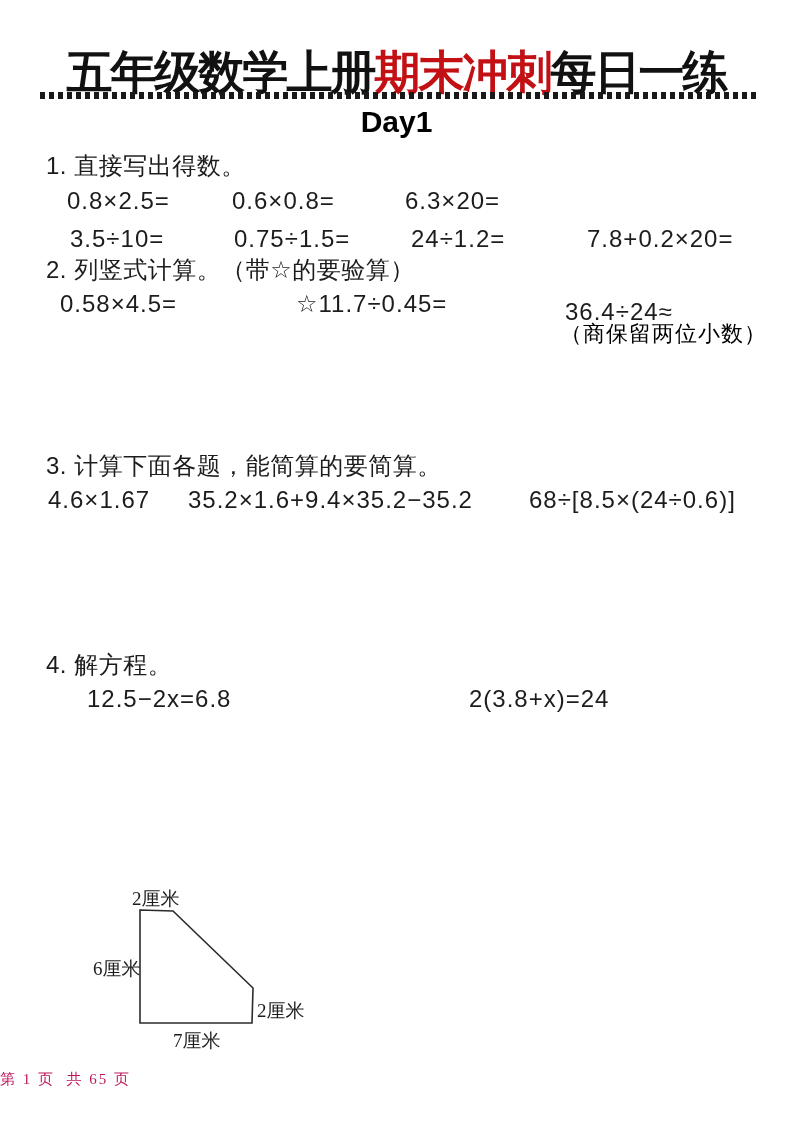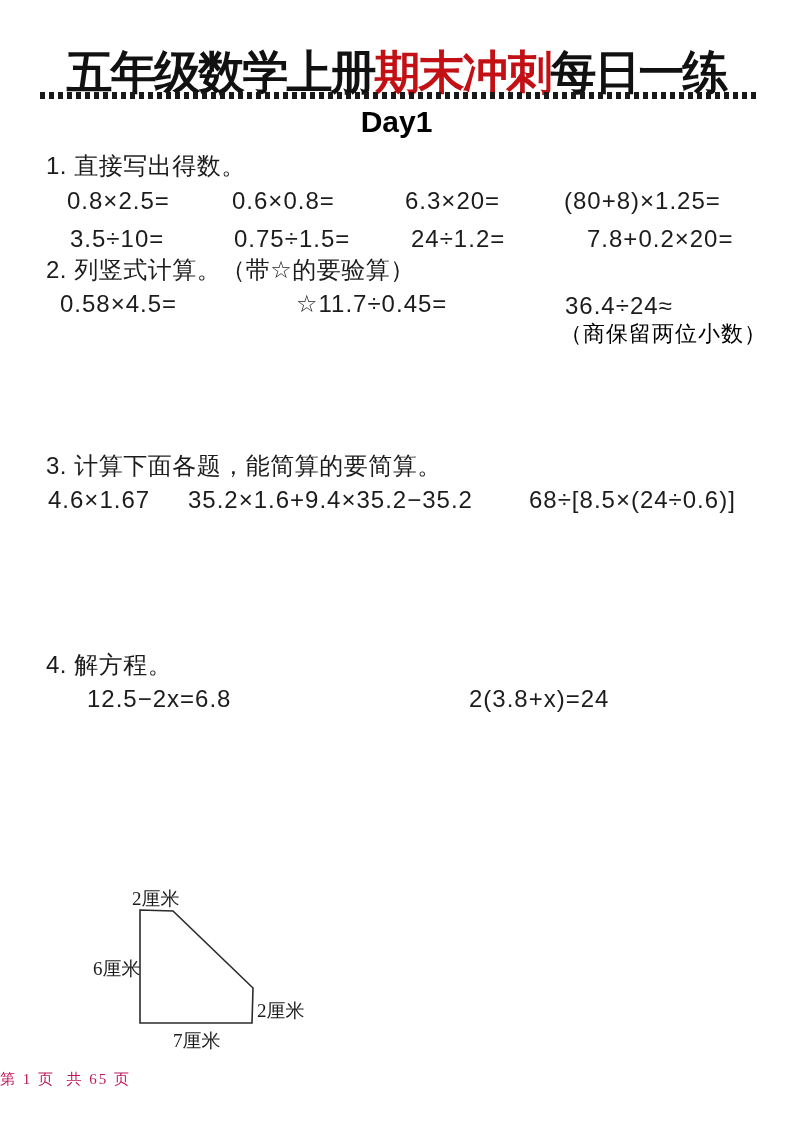--- a/index.html
+++ b/index.html
@@ -92,30 +92,29 @@
   <div class="abs title"><span>五年级数学上册</span><span class="red">期末冲刺</span><span>每日一练</span></div>
 
   <div class="abs dotted"></div>
 
   <div class="abs day">Day1</div>
 
   <div class="abs h" style="left:46px; top:153px;">1. 直接写出得数。</div>
   <div class="abs expr" style="left:67px;  top:188px;">0.8×2.5=</div>
   <div class="abs expr" style="left:232px; top:188px;text-align:center;">0.6×0.8=</div>
   <div class="abs expr" style="left:405px; top:188px;">6.3×20=</div>
-  <div class="abs expr" style="left:564px; top:188px;">(80+8)×1.25=</div>
   <div class="abs expr" style="left:70px;  top:226px;">3.5÷10=</div>
   <div class="abs expr" style="left:234px; top:226px;">0.75÷1.5=</div>
   <div class="abs expr" style="left:411px; top:226px;">24÷1.2=</div>
   <div class="abs expr" style="left:587px; top:226px;">7.8+0.2×20=</div>
 
   <div class="abs h" style="left:46px; top:257px;">2. 列竖式计算。（带☆的要验算）</div>
   <div class="abs expr" style="left:60px;  top:291px;">0.58×4.5=</div>
   <div class="abs expr" style="left:296px; top:291px;">☆11.7÷0.45=</div>
-  <div class="abs expr" style="left:565px; top:293px;text-align:center;">36.4÷24≈</div>
+  <div class="abs expr" style="left:565px; top:299px;text-align:center;">36.4÷24≈</div>
   <div class="abs note" style="left:560px; top:319px;">（商保留两位小数）</div>
 
   <div class="abs h" style="left:46px; top:453px;">3. 计算下面各题，能简算的要简算。</div>
   <div class="abs expr" style="left:48px;  top:487px;">4.6×1.67</div>
   <div class="abs expr" style="left:188px; top:487px;">35.2×1.6+9.4×35.2−35.2</div>
   <div class="abs expr" style="left:529px; top:487px;">68÷[8.5×(24÷0.6)]</div>
 
   <div class="abs h" style="left:46px; top:652px;">4. 解方程。</div>
   <div class="abs expr" style="left:87px;  top:686px;">12.5−2x=6.8</div>
   <div class="abs expr" style="left:469px; top:686px;">2(3.8+x)=24</div>

